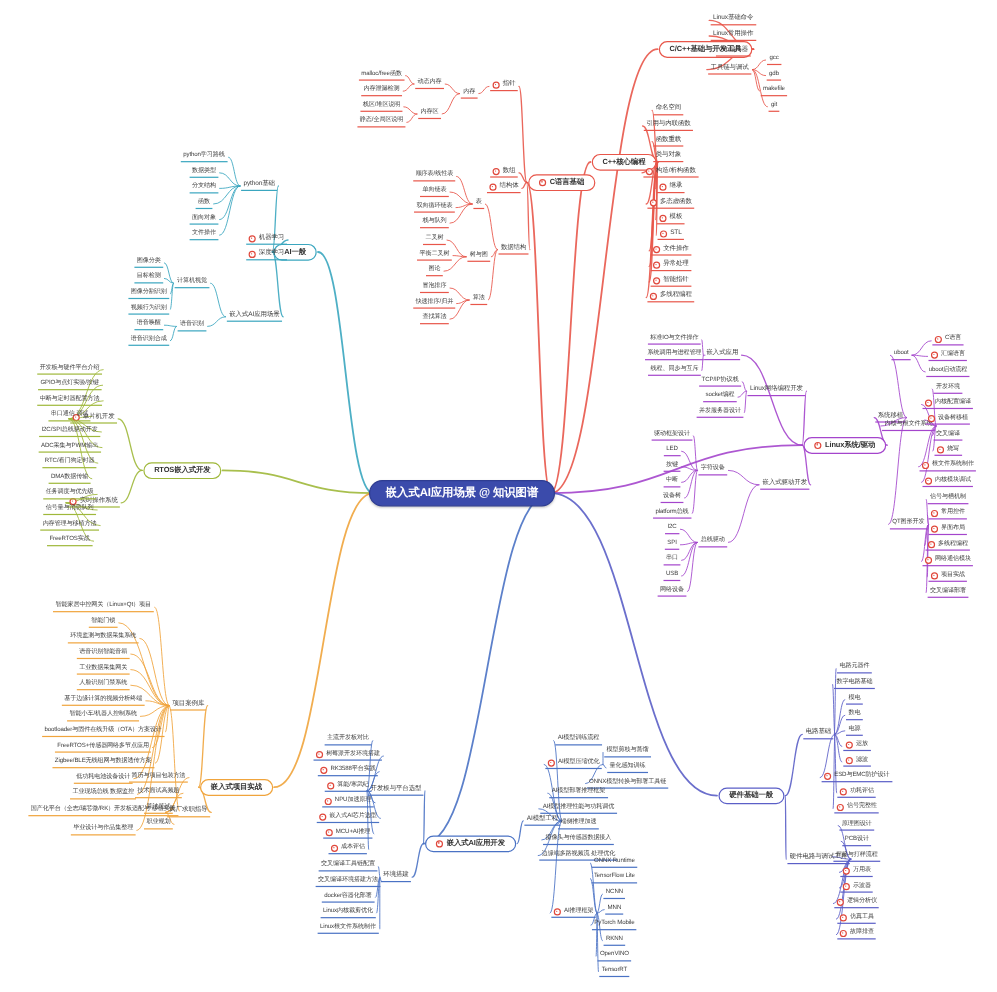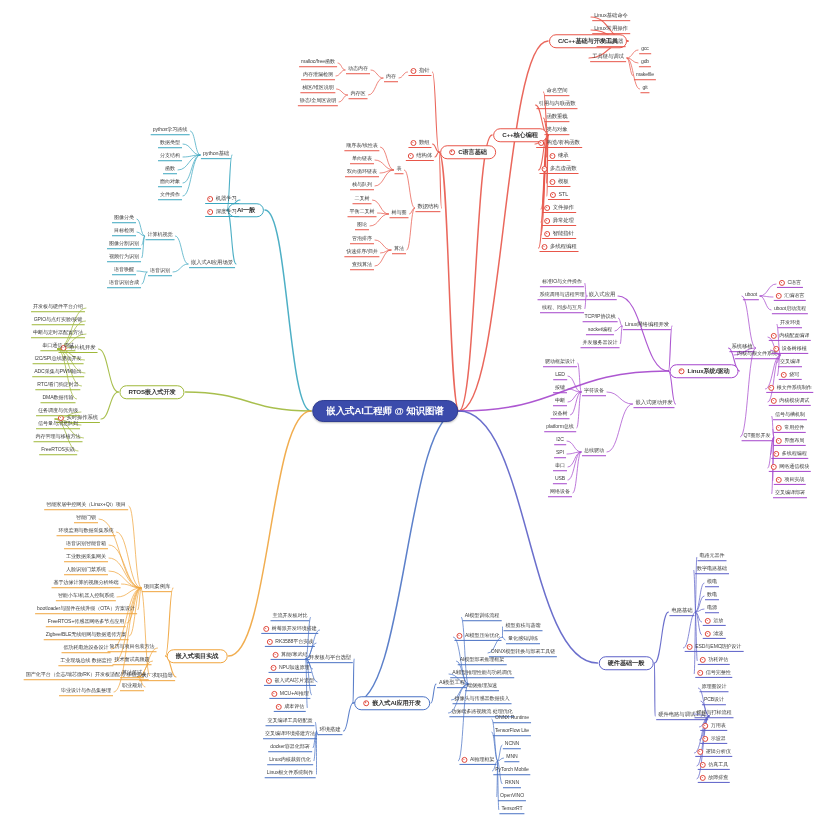--- a/index.html
+++ b/index.html
@@ -930,15 +930,15 @@
         <span class="txt">逻辑分析仪</span>
       </div>
       <div class="node leaf c-indigo" style="left: 714px; top: 766px; display: flex; align-items: center; gap: 2.5px;">
         <span class="dot"></span>
         <span class="txt">仿真工具</span>
       </div>
       <div class="node leaf c-indigo" style="left: 714px; top: 779px; display: flex; align-items: center; gap: 2.5px;">
         <span class="dot"></span>
         <span class="txt">故障排查</span>
       </div>
-      <div class="node root" style="left: 385px; top: 411px;"><span>嵌入式AI工程师 @ 知识图谱</span></div>
+      <div class="node root" style="left: 385px; top: 411px;"><span>嵌入式AI应用场景 @ 知识图谱</span></div>
     </div>
 </div>
 
 </body></html>

